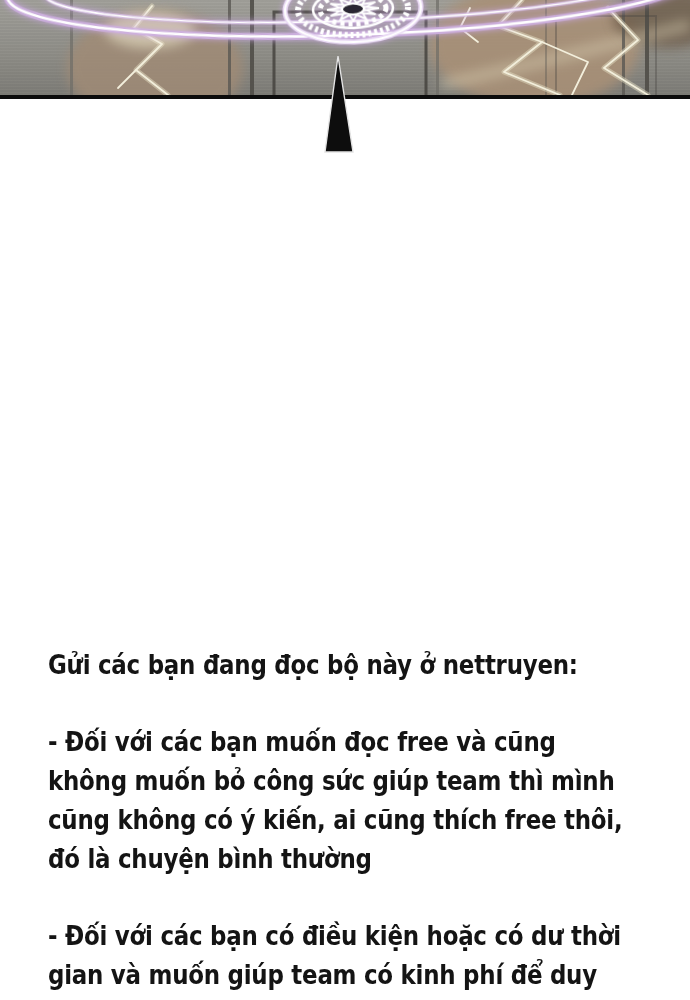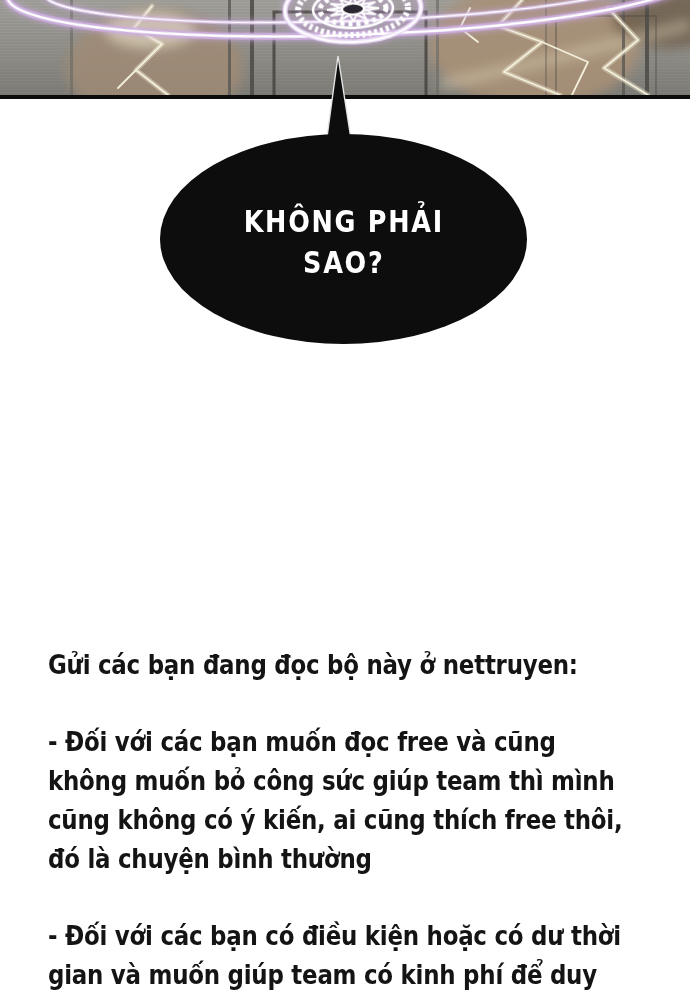--- a/index.html
+++ b/index.html
@@ -122,26 +122,20 @@
           <ellipse cx="0" cy="0" rx="11" ry="5.5" fill="#2a2630" stroke="#ffffff" stroke-width="2"></ellipse>
         </g>
       </g>
     </svg>
   </div>
 
   <svg class="bubble-tail" viewBox="0 0 36 100" xmlns="http://www.w3.org/2000/svg">
     <polygon points="16,2 31,98 3,98" fill="#0d0d0d" stroke="#e3e3e3" stroke-width="1.4"></polygon>
   </svg>
 
-  <div class="bubble">
-    <div class="bubble-text">
-      <div>KHÔNG PHẢI</div>
-      <div>SAO?</div>
-    </div>
-  </div>
 
   <div class="note">
     <p>
       <span class="nline">Gửi các bạn đang đọc bộ này ở nettruyen:</span>
     </p>
     <p>
       <span class="nline">- Đối với các bạn muốn đọc free và cũng</span>
       <span class="nline">không muốn bỏ công sức giúp team thì mình</span>
       <span class="nline">cũng không có ý kiến, ai cũng thích free thôi,</span>
       <span class="nline">đó là chuyện bình thường</span>

